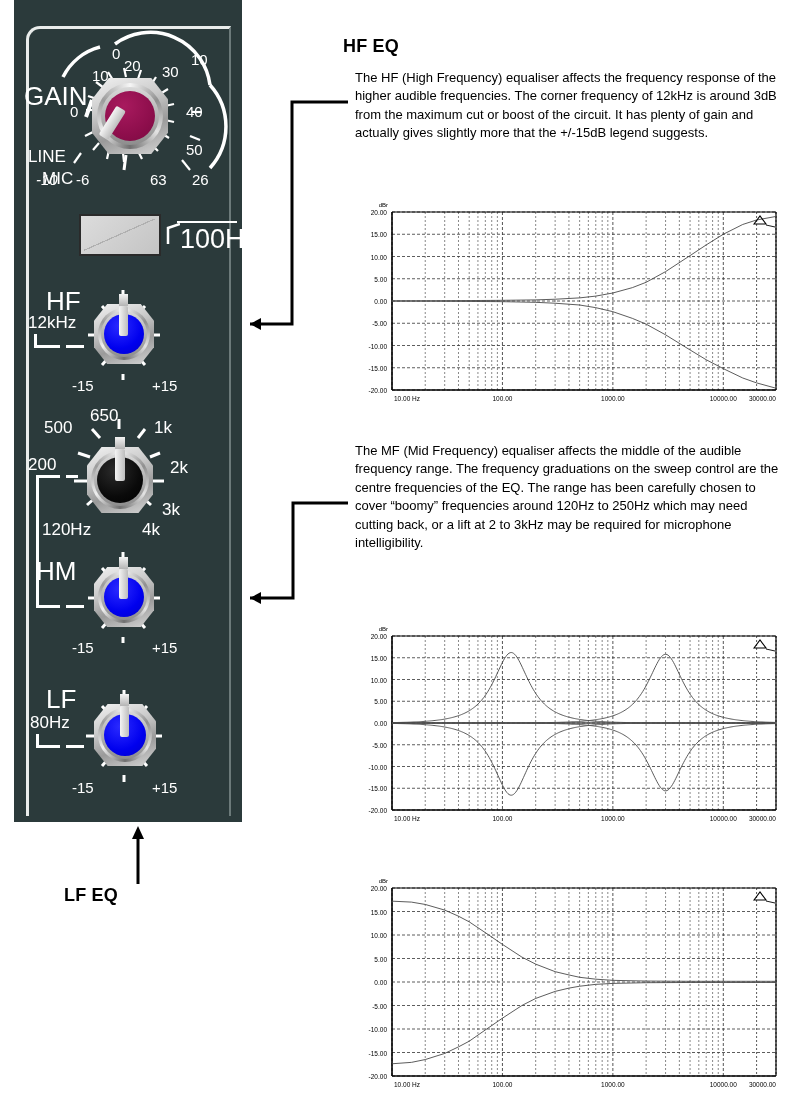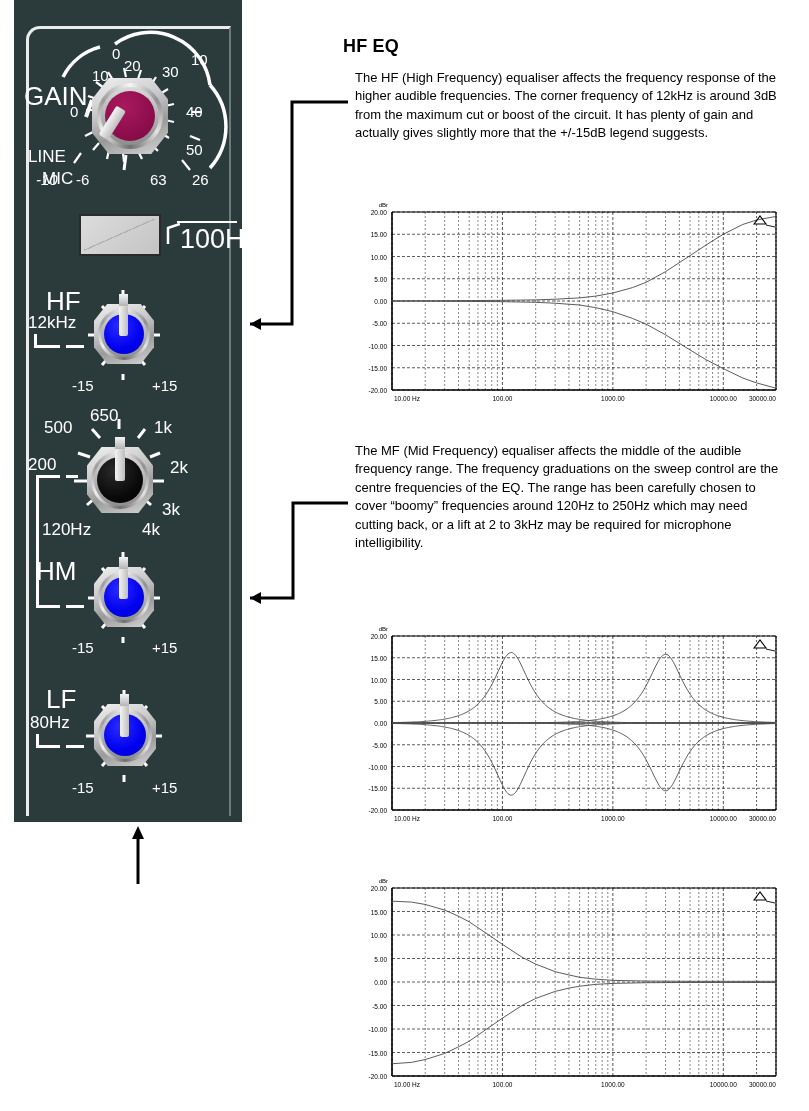--- a/index.html
+++ b/index.html
@@ -335,20 +335,21 @@
 <div class="txt-block" style="left:343px;top:36px;width:448px;">
   <h2 class="txt-head">HF EQ</h2>
   <p class="txt-body">The HF (High Frequency) equaliser affects the frequency response of the higher audible frequencies. The corner frequency of 12kHz is around 3dB from the maximum cut or boost of the circuit. It has plenty of gain and actually gives slightly more that the +/-15dB legend suggests.</p>
 </div>
 
 <div class="txt-block" style="left:343px;top:430px;width:452px;">
   <p class="txt-body">The MF (Mid Frequency) equaliser affects the middle of the audible frequency range. The frequency graduations on the sweep control are the centre frequencies of the EQ. The range has been carefully chosen to cover “boomy” frequencies around 120Hz to 250Hz which may need cutting back, or a lift at 2 to 3kHz may be required for microphone intelligibility.</p>
 </div>
 
 <div class="txt-block" style="left:64px;top:885px;width:262px;">
+  <h2 class="txt-head">LF EQ</h2>
 </div>
 
 <div class="graph" id="g-hf" style="left:340px;top:196px;width:440px;height:218px;">
     <svg width="440" height="218">
       <line x1="52" y1="16" x2="52" y2="194" stroke="#555" stroke-width="1" stroke-dasharray="3,2"></line>
       <line x1="85.24460375894728" y1="16" x2="85.24460375894728" y2="194" stroke="#555" stroke-width="0.7" stroke-dasharray="2,2"></line>
       <line x1="104.69145030926502" y1="16" x2="104.69145030926502" y2="194" stroke="#555" stroke-width="0.7" stroke-dasharray="2,2"></line>
       <line x1="118.48920751789457" y1="16" x2="118.48920751789457" y2="194" stroke="#555" stroke-width="0.7" stroke-dasharray="2,2"></line>
       <line x1="129.1915794712977" y1="16" x2="129.1915794712977" y2="194" stroke="#555" stroke-width="0.7" stroke-dasharray="2,2"></line>
       <line x1="137.93605406821231" y1="16" x2="137.93605406821231" y2="194" stroke="#555" stroke-width="0.7" stroke-dasharray="2,2"></line>

